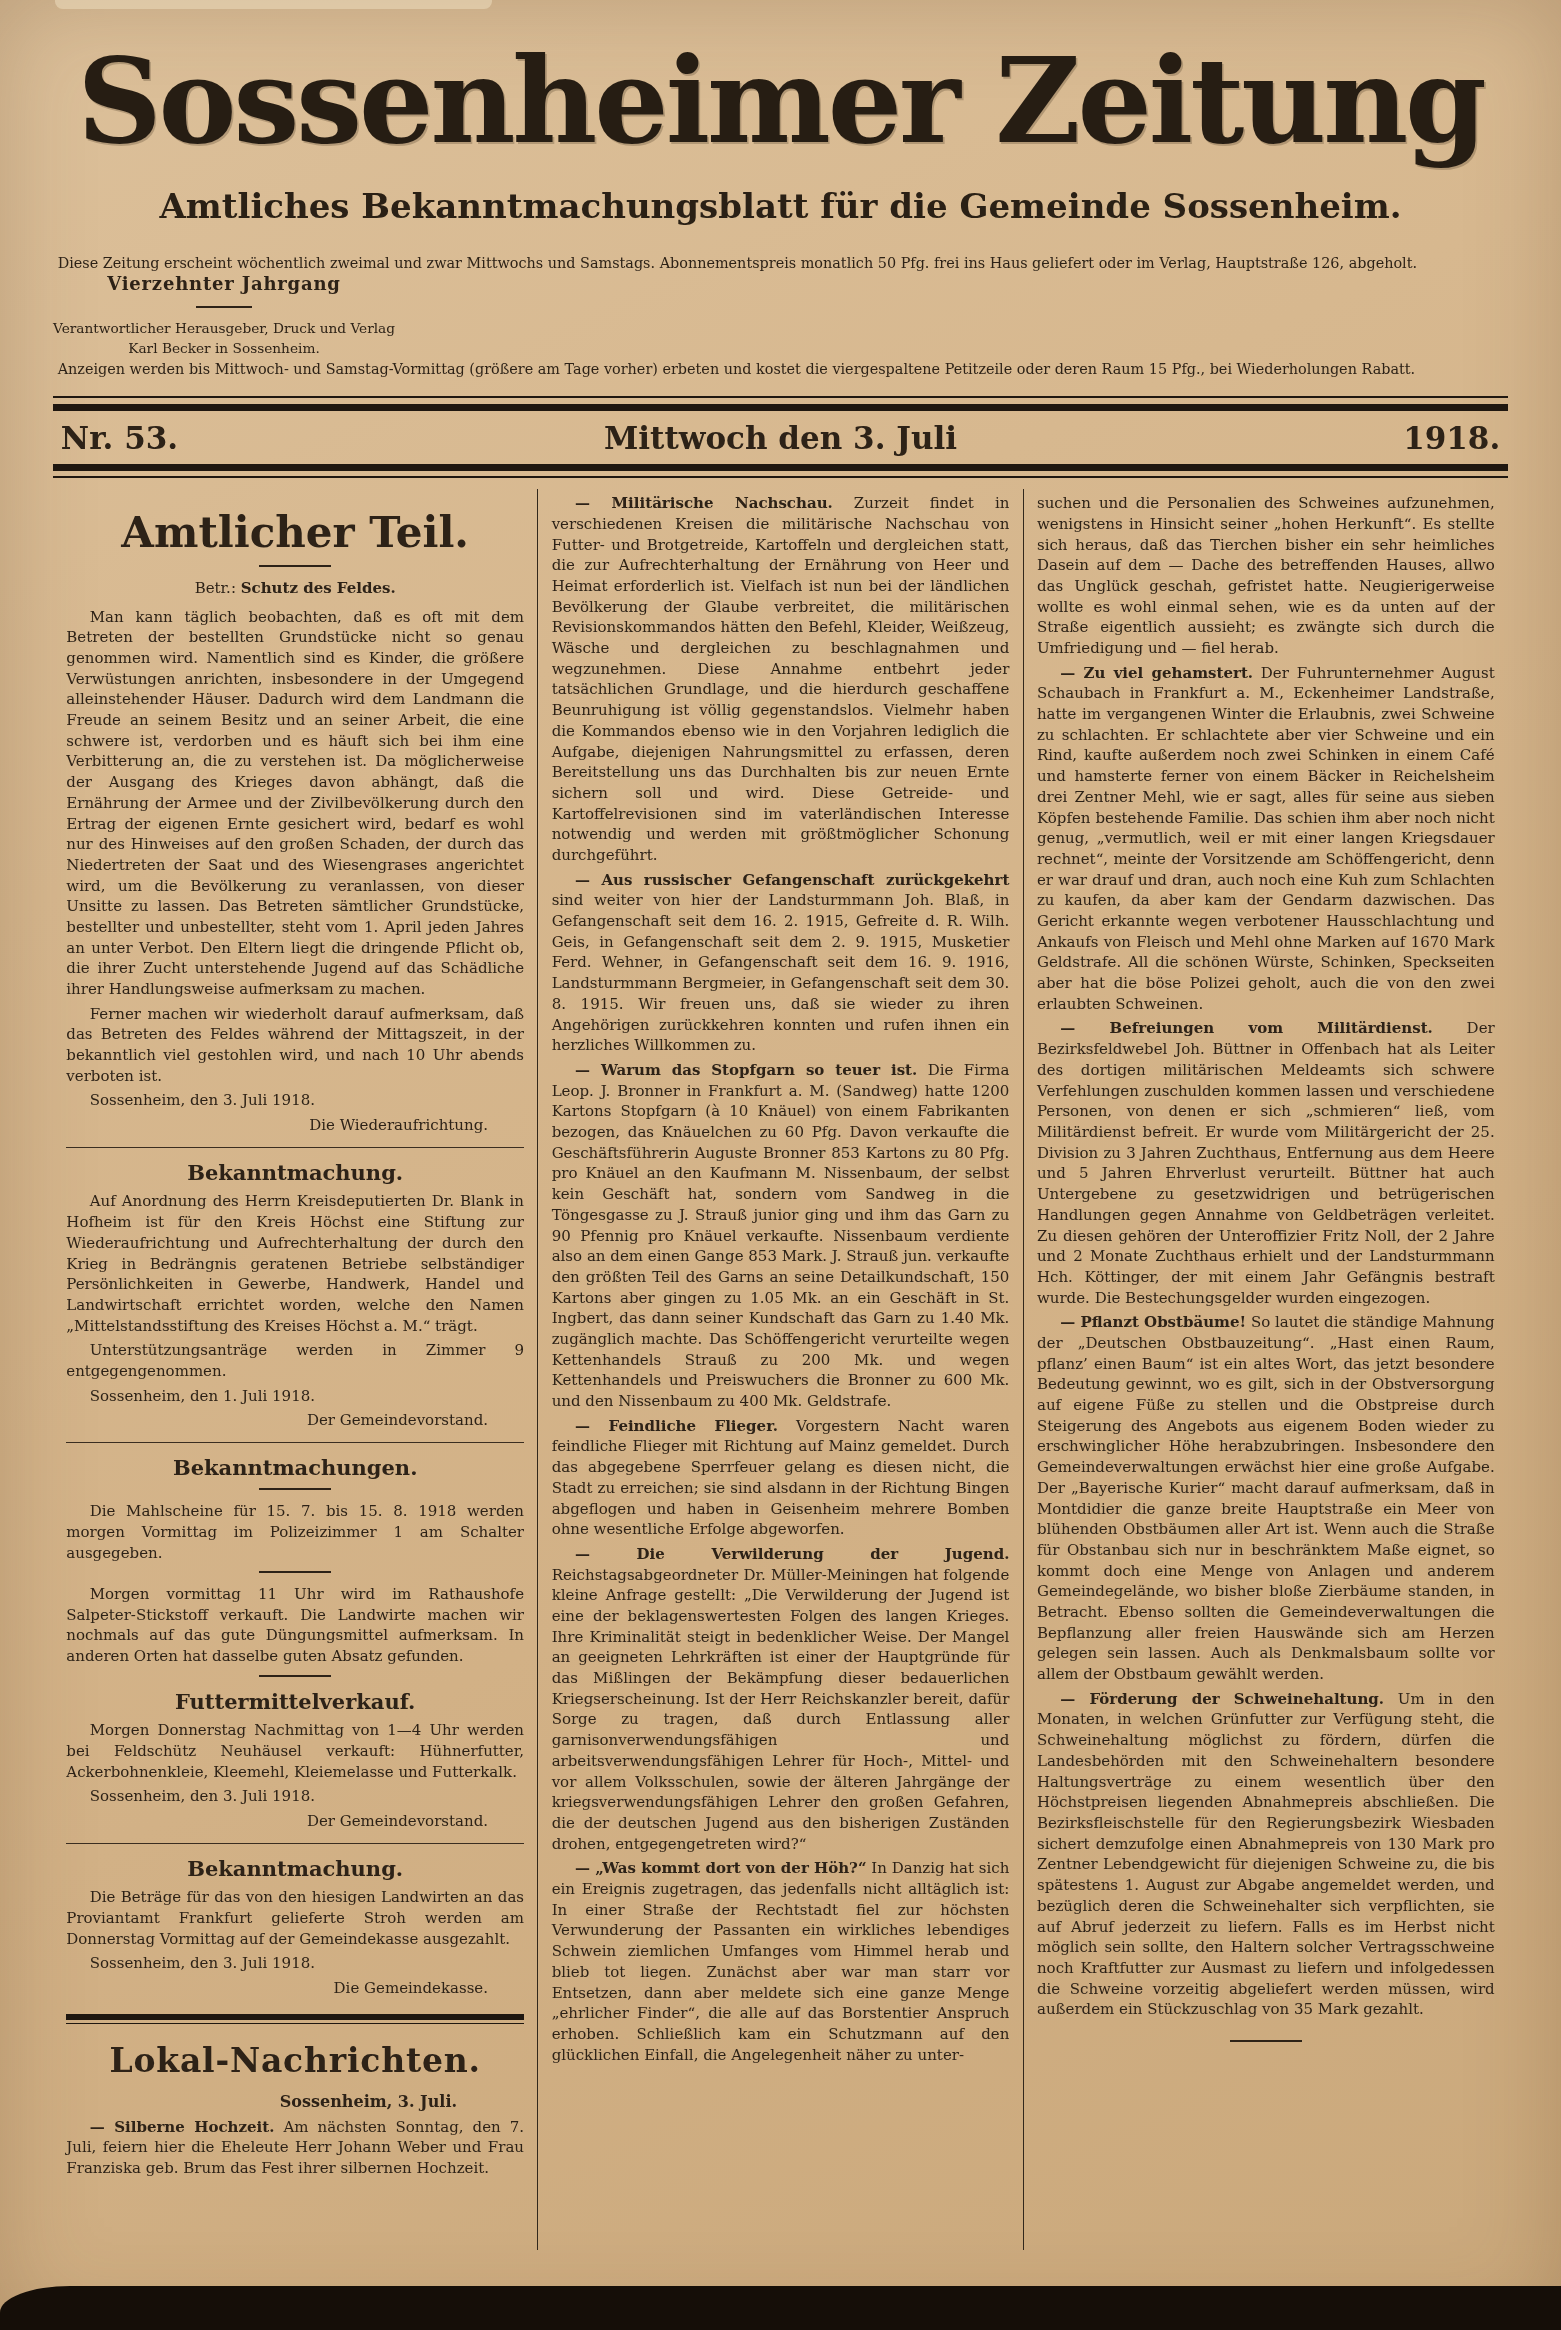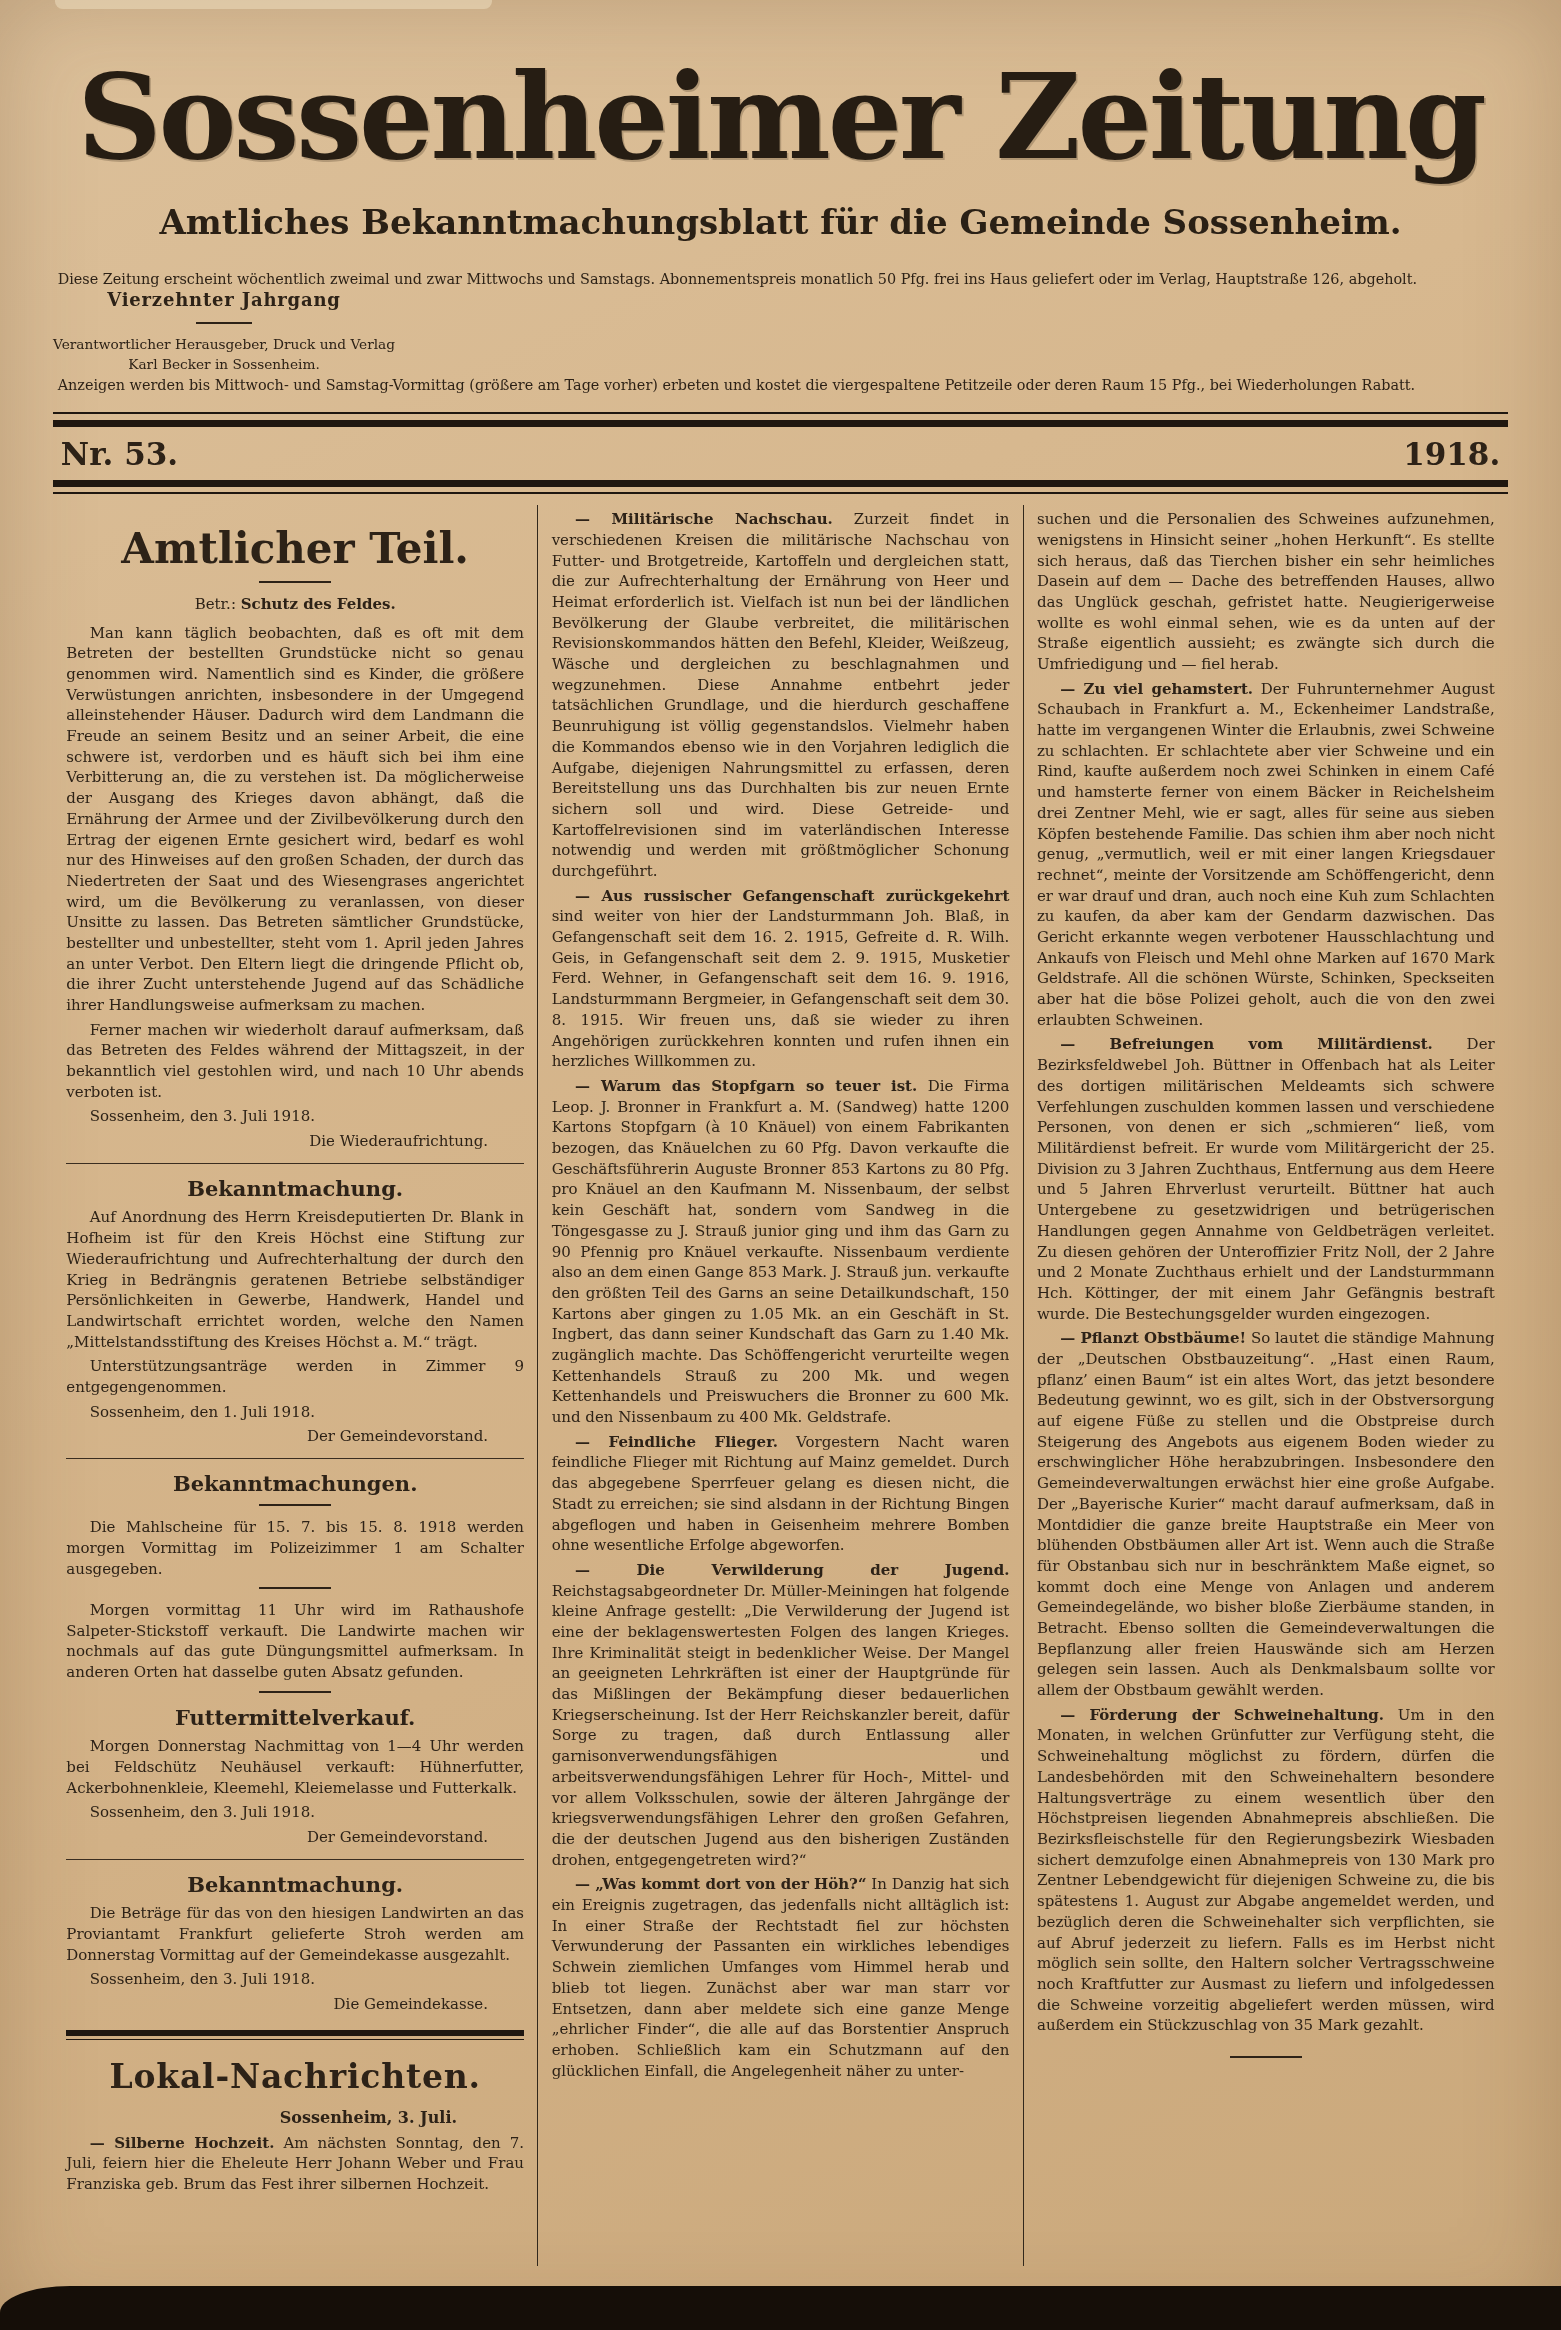--- a/index.html
+++ b/index.html
@@ -2,21 +2,21 @@
 <html style="font-size:12.5px"><head>
 <meta charset="utf-8">
 <style>
   html,body{margin:0;padding:0;background:#6b5a47;}
   .page{
     position:relative;width:1561px;height:2330px;overflow:hidden;
     background:linear-gradient(155deg,#dcc09a 0%,#d7b88f 30%,#d2b186 62%,#caa87b 100%);
     font-family:"DejaVu Serif","Liberation Serif",serif;color:#2d2217;
     box-shadow:inset 0 0 94px rgba(90,60,30,.25);
   }
-  .content{padding:16px 53px;}
+  .content{padding:0 53px;}
   .masthead-title{
     font-size:117px;font-weight:bold;text-align:center;letter-spacing:-3.1px;
     padding-top:23.4px;line-height:1.35;color:#261d13;
     text-shadow:1.6px 1.6px 0 rgba(60,45,25,.25);white-space:nowrap;
   }
   .masthead-subtitle{text-align:center;font-size:34px;font-weight:bold;margin-top:4.7px;color:#2a2015;}
   .info-row{display:flex;margin-top:26.5px;align-items:flex-start;flex-direction:column;}
   .info-side{flex:1.3;font-size:14.4px;line-height:1.4;text-align:center;padding:0 4.7px;}
   .info-center{flex:1;text-align:center;}
   .volume{font-size:18px;font-weight:bold;letter-spacing:0.8px;}
@@ -72,20 +72,21 @@
       <div class="info-side">Anzeigen werden bis Mittwoch- und Samstag-Vormittag (größere am Tage vorher) erbeten und kostet die viergespaltene Petitzeile oder deren Raum 15 Pfg., bei Wiederholungen Rabatt.</div>
     </div>
 
     <div class="dbl-top">
       <div class="rule-thin"></div>
       <div class="rule-thick"></div>
     </div>
 
     <div class="dateline-row">
       <div class="issue-no">Nr. 53.</div>
+      <div class="issue-date">Mittwoch den 3. Juli</div>
       <div class="issue-year">1918.</div>
     </div>
 
     <div>
       <div class="rule-thick2"></div>
       <div class="rule-thin2"></div>
     </div>
 
     <div class="columns">
 

